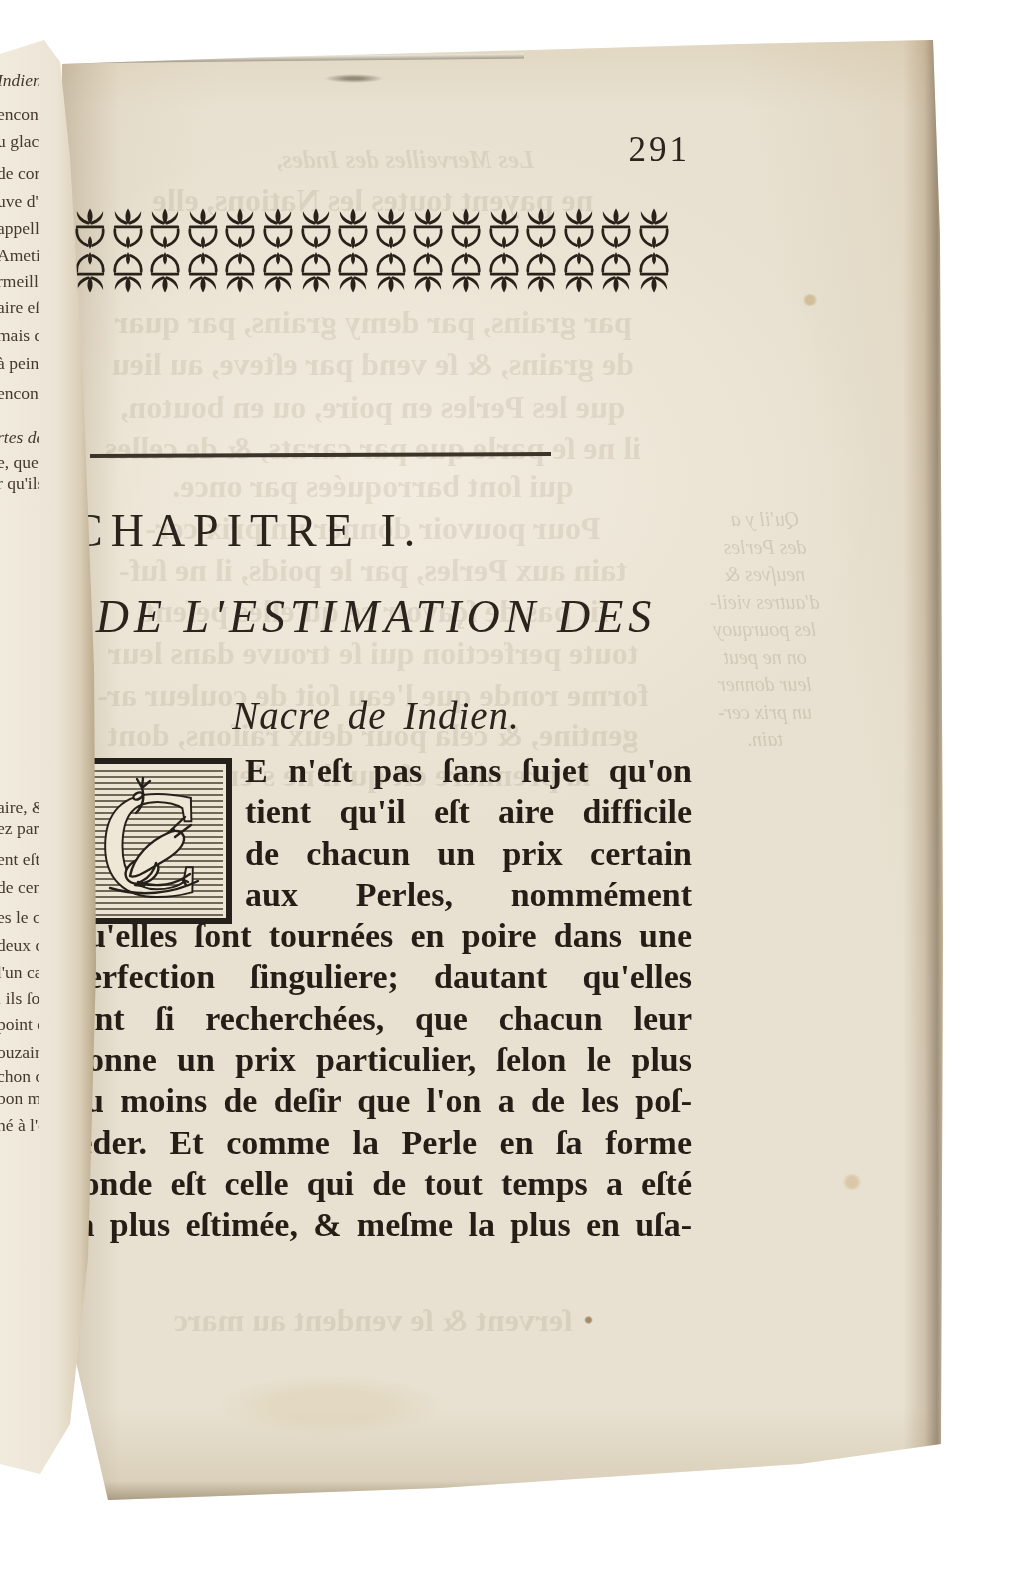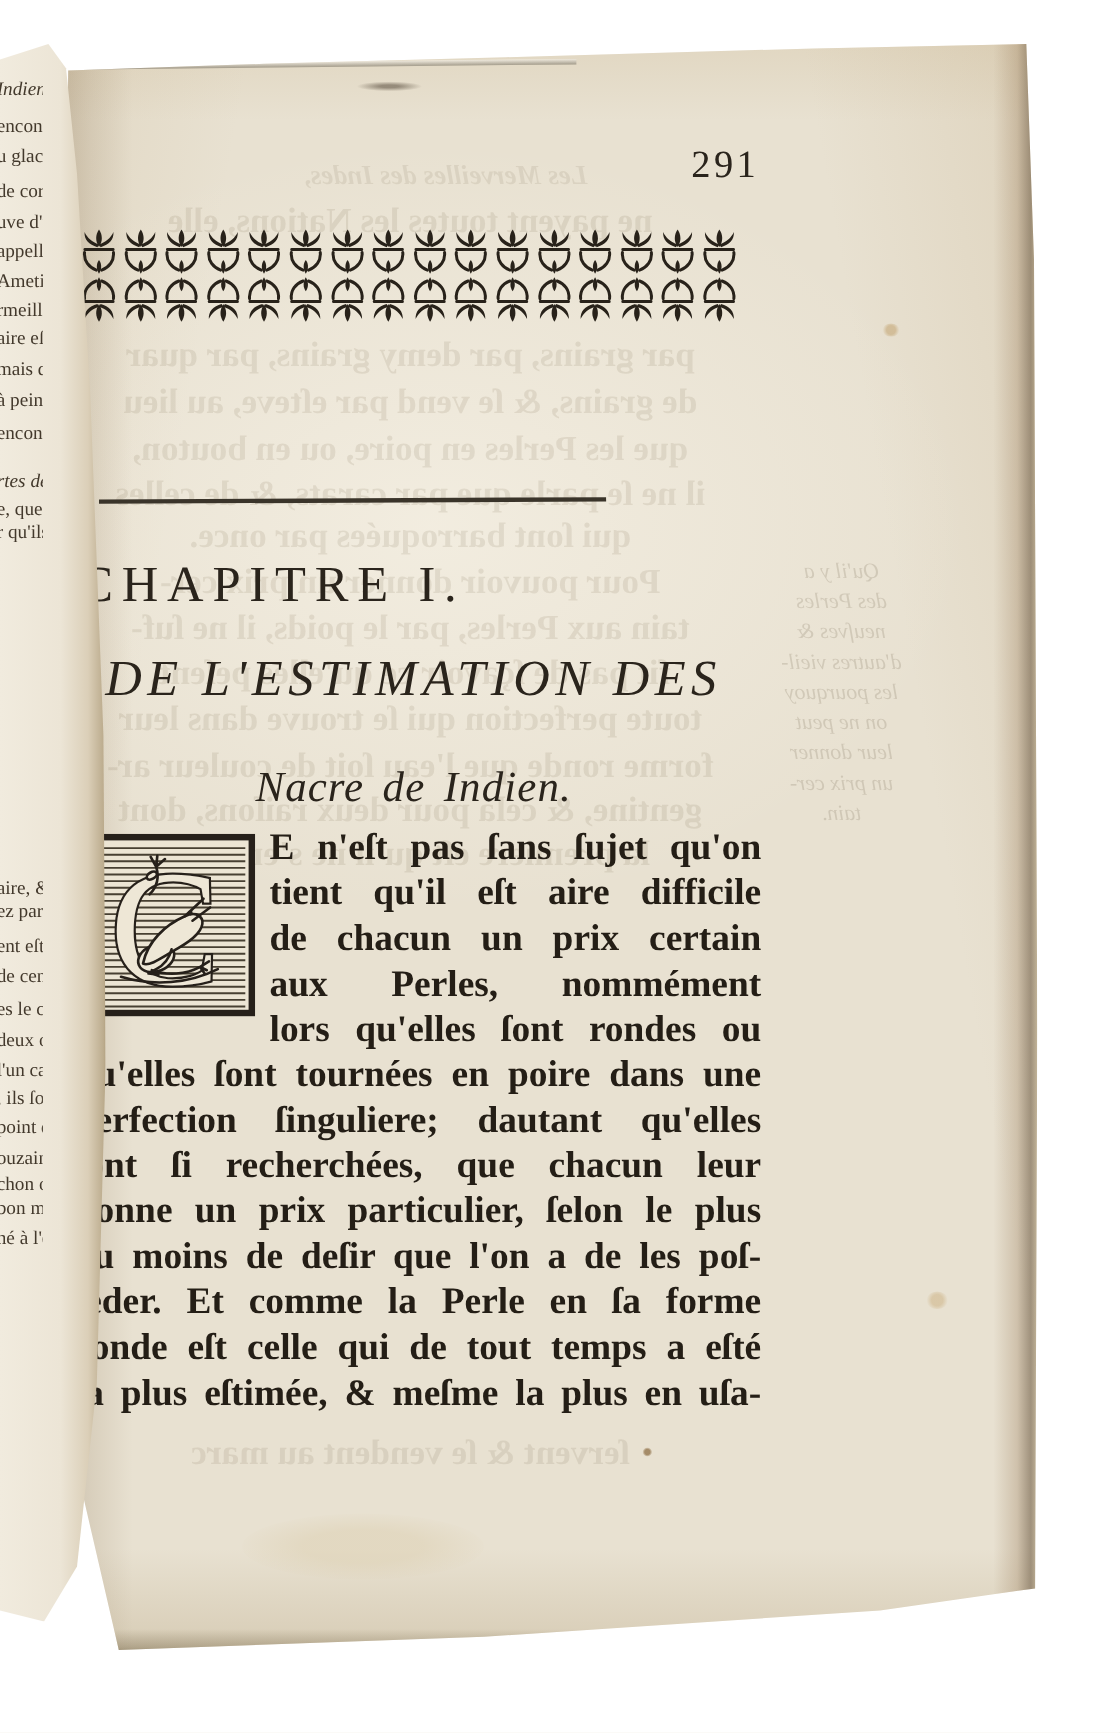--- a/index.html
+++ b/index.html
@@ -597,21 +597,20 @@
           <path d="M84 105 C82 113,78 119,70 123 l-7 4 l9 1" fill="none"></path>
           <path d="M66 124 C80 129,97 128,110 121 l8 -5 M110 121 l6 3 M110 121 l4 6" fill="none"></path>
           <circle cx="101" cy="72" r="2.2" fill="#26201a" stroke="none"></circle>
           <path d="M38 130 C68 139,100 136,126 123" fill="none"></path>
         </g>
       </svg>
       <div class="bline indent">E n'eſt pas ſans ſujet qu'on</div>
       <div class="bline indent">tient qu'il eſt aire difficile</div>
       <div class="bline indent">de chacun un prix certain</div>
       <div class="bline indent">aux Perles, nommément</div>
-      <div class="bline indent">lors qu'elles ſont rondes ou</div>
       <div class="bline">qu'elles ſont tournées en poire dans une</div>
       <div class="bline">perfection ſinguliere; dautant qu'elles</div>
       <div class="bline">ſont ſi recherchées, que chacun leur</div>
       <div class="bline">donne un prix particulier, ſelon le plus</div>
       <div class="bline">ou moins de deſir que l'on a de les poſ-</div>
       <div class="bline">ſeder. Et comme la Perle en ſa forme</div>
       <div class="bline">ronde eſt celle qui de tout temps a eſté</div>
       <div class="bline">la plus eſtimée, &amp; meſme la plus en uſa-</div>
     </div>
   </div>

